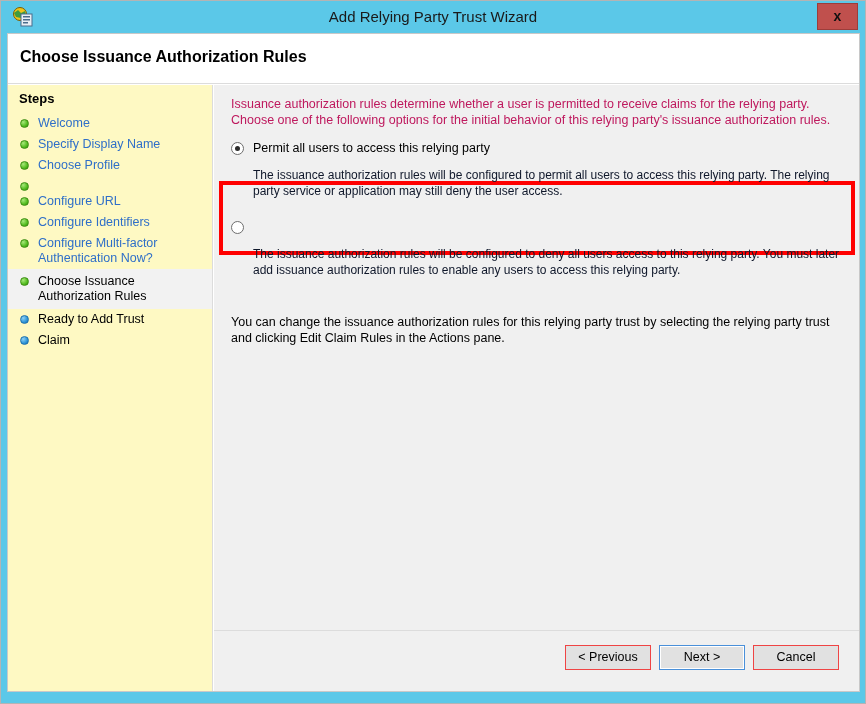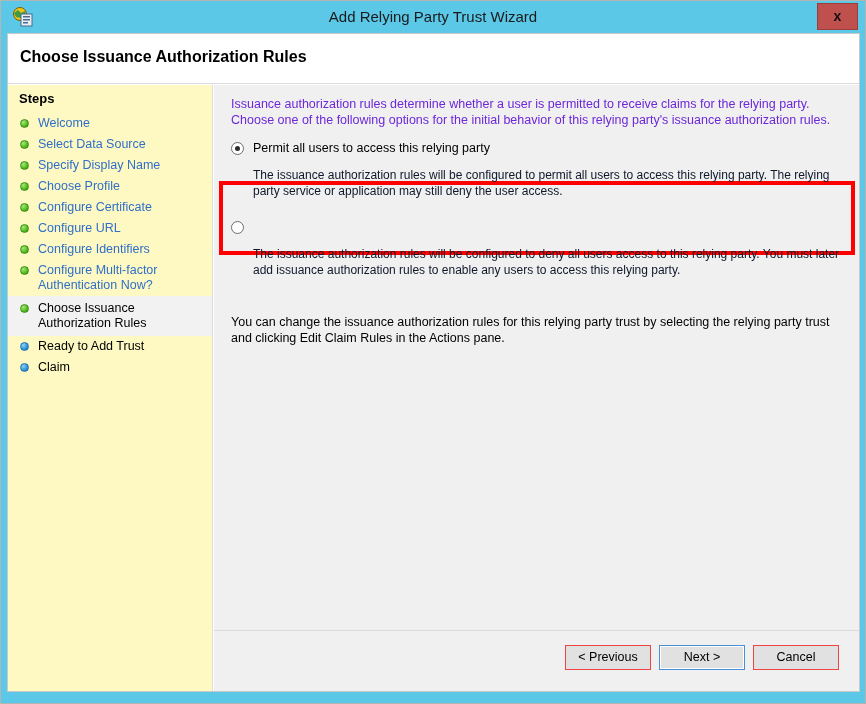--- a/index.html
+++ b/index.html
@@ -192,21 +192,21 @@
     box-sizing: border-box;
   }
 
   #intro {
     position: absolute;
     left: 17px;
     top: 11px;
     width: 612px;
     font-size: 12.5px;
     line-height: 16px;
-    color: #6d28d9;
+    color: #be185d;
   }
 
   
   #highlight-box {
     position: absolute;
     left: 5px;
     top: 96px;
     width: 636px;
     height: 74px;
     border: 4px solid #ff0000;
@@ -335,33 +335,28 @@
 
     <div id="sidebar">
       <div id="steps-heading">Steps</div>
       <div id="steps-list">
           <div class="step done">
             <span class="bullet"></span>
             <span class="step-label">Welcome</span>
           </div>
           <div class="step done">
             <span class="bullet"></span>
-            <span class="step-label">Select Data Source</span>
-          </div>
-          <div class="step done">
-            <span class="bullet"></span>
             <span class="step-label">Specify Display Name</span>
           </div>
           <div class="step done">
             <span class="bullet"></span>
             <span class="step-label">Choose Profile</span>
           </div>
           <div class="step done">
             <span class="bullet"></span>
-            <span class="step-label">Configure Certificate</span>
           </div>
           <div class="step done">
             <span class="bullet"></span>
             <span class="step-label">Configure URL</span>
           </div>
           <div class="step done">
             <span class="bullet"></span>
             <span class="step-label">Configure Identifiers</span>
           </div>
           <div class="step done">

